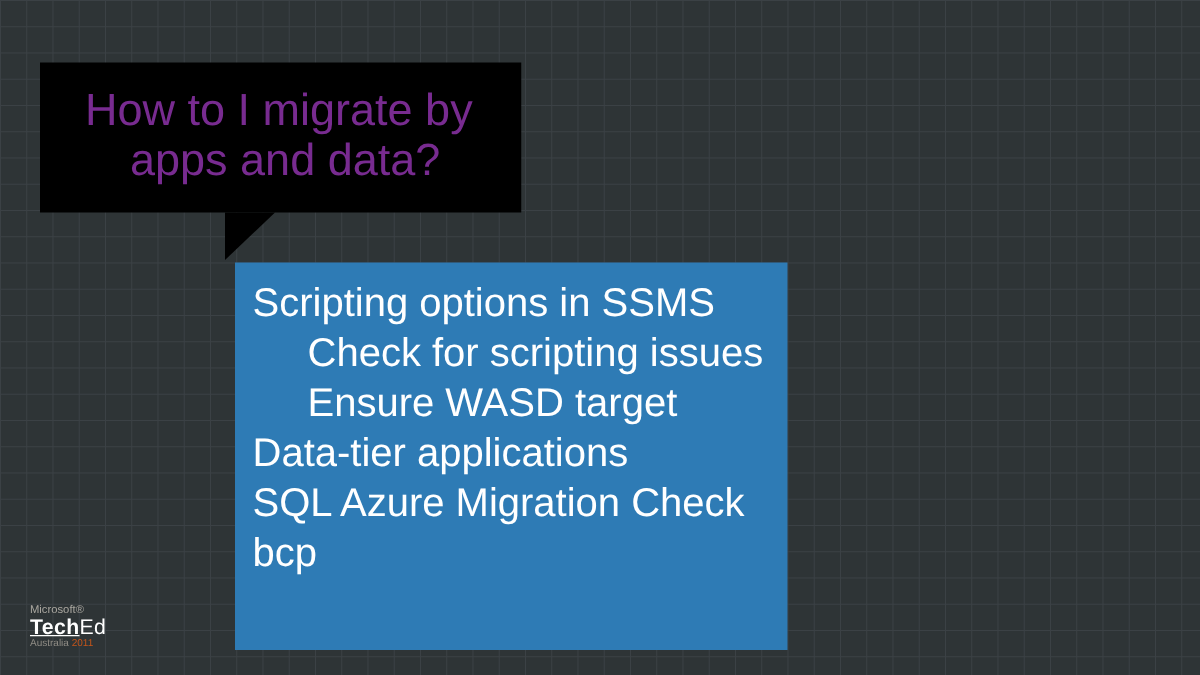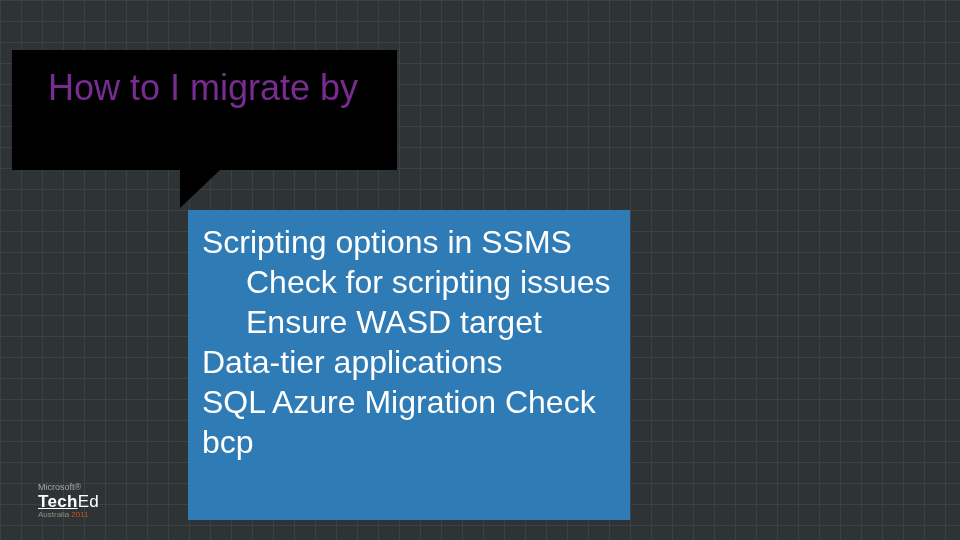--- a/index.html
+++ b/index.html
@@ -2,41 +2,42 @@
 <html><head>
 <meta charset="utf-8">
 <style>
   html,body{margin:0;padding:0;width:960px;height:540px;overflow:hidden;font-family:"Segoe UI Light","Segoe UI",Arial,sans-serif;background:#2e3436;}
   .slide{position:relative;width:960px;height:540px;
     background-image:
       linear-gradient(#3b4145 1px,transparent 1px),
       linear-gradient(90deg,#3b4145 1px,transparent 1px);
     background-size:21px 21px;
     background-color:#2e3436;}
-  .question{position:absolute;left:12px;top:50px;width:385px;height:120px;background:#000;color:#782b90;font-size:36px;line-height:1.1;font-weight:300;padding:18px 26px 20px 36px;box-sizing:border-box;}
+  .question{position:absolute;left:32px;top:50px;width:385px;height:120px;background:#000;color:#782b90;font-size:36px;line-height:1.1;font-weight:300;padding:18px 26px 20px 36px;box-sizing:border-box;}
   .question .line1{display:block;}
   .question .line2{display:block;padding-left:36px;}
   .tail{position:absolute;left:180px;top:170px;width:0;height:0;border-style:solid;border-width:0 0 38px 40px;border-color:transparent transparent transparent #000;}
   .answer{position:absolute;left:188px;top:210px;width:442px;height:310px;background:#2e7bb5;color:#fff;font-size:32px;line-height:1.25;font-weight:300;padding:12px 14px 10px 14px;box-sizing:border-box;}
   .answer .l0{display:block;}
   .answer .l1{display:block;padding-left:44px;}
-  .brand{position:absolute;left:24px;bottom:20px;color:#aaa7a0;font-size:9px;font-family:"Segoe UI",Arial,sans-serif;line-height:1.1;margin-left:14px;}
+  .brand{position:absolute;left:24px;bottom:20px;color:#aaa7a0;font-size:9px;font-family:"Segoe UI",Arial,sans-serif;line-height:1.1;}
   .brand .ms{font-weight:400;}
   .brand .teched{color:#fff;font-size:17px;font-weight:300;letter-spacing:0.3px;}
   .brand .teched b{font-weight:700;text-decoration:underline;}
   .brand .au{color:#908d86;font-size:8px;}
   .brand .au .yr{color:#c6551a;}
 </style>
 </head>
 <body>
 
 <div class="slide">
 
   <div class="question">
     <span class="line1">How to I migrate by</span>
+    <span class="line2">apps and data?</span>
   </div>
   <div class="tail"></div>
 
   <div class="answer">
     <span class="l0">Scripting options in SSMS</span>
     <span class="l1">Check for scripting issues</span>
     <span class="l1">Ensure WASD target</span>
     <span class="l0">Data-tier applications</span>
     <span class="l0">SQL Azure Migration Check</span>
     <span class="l0">bcp</span>

